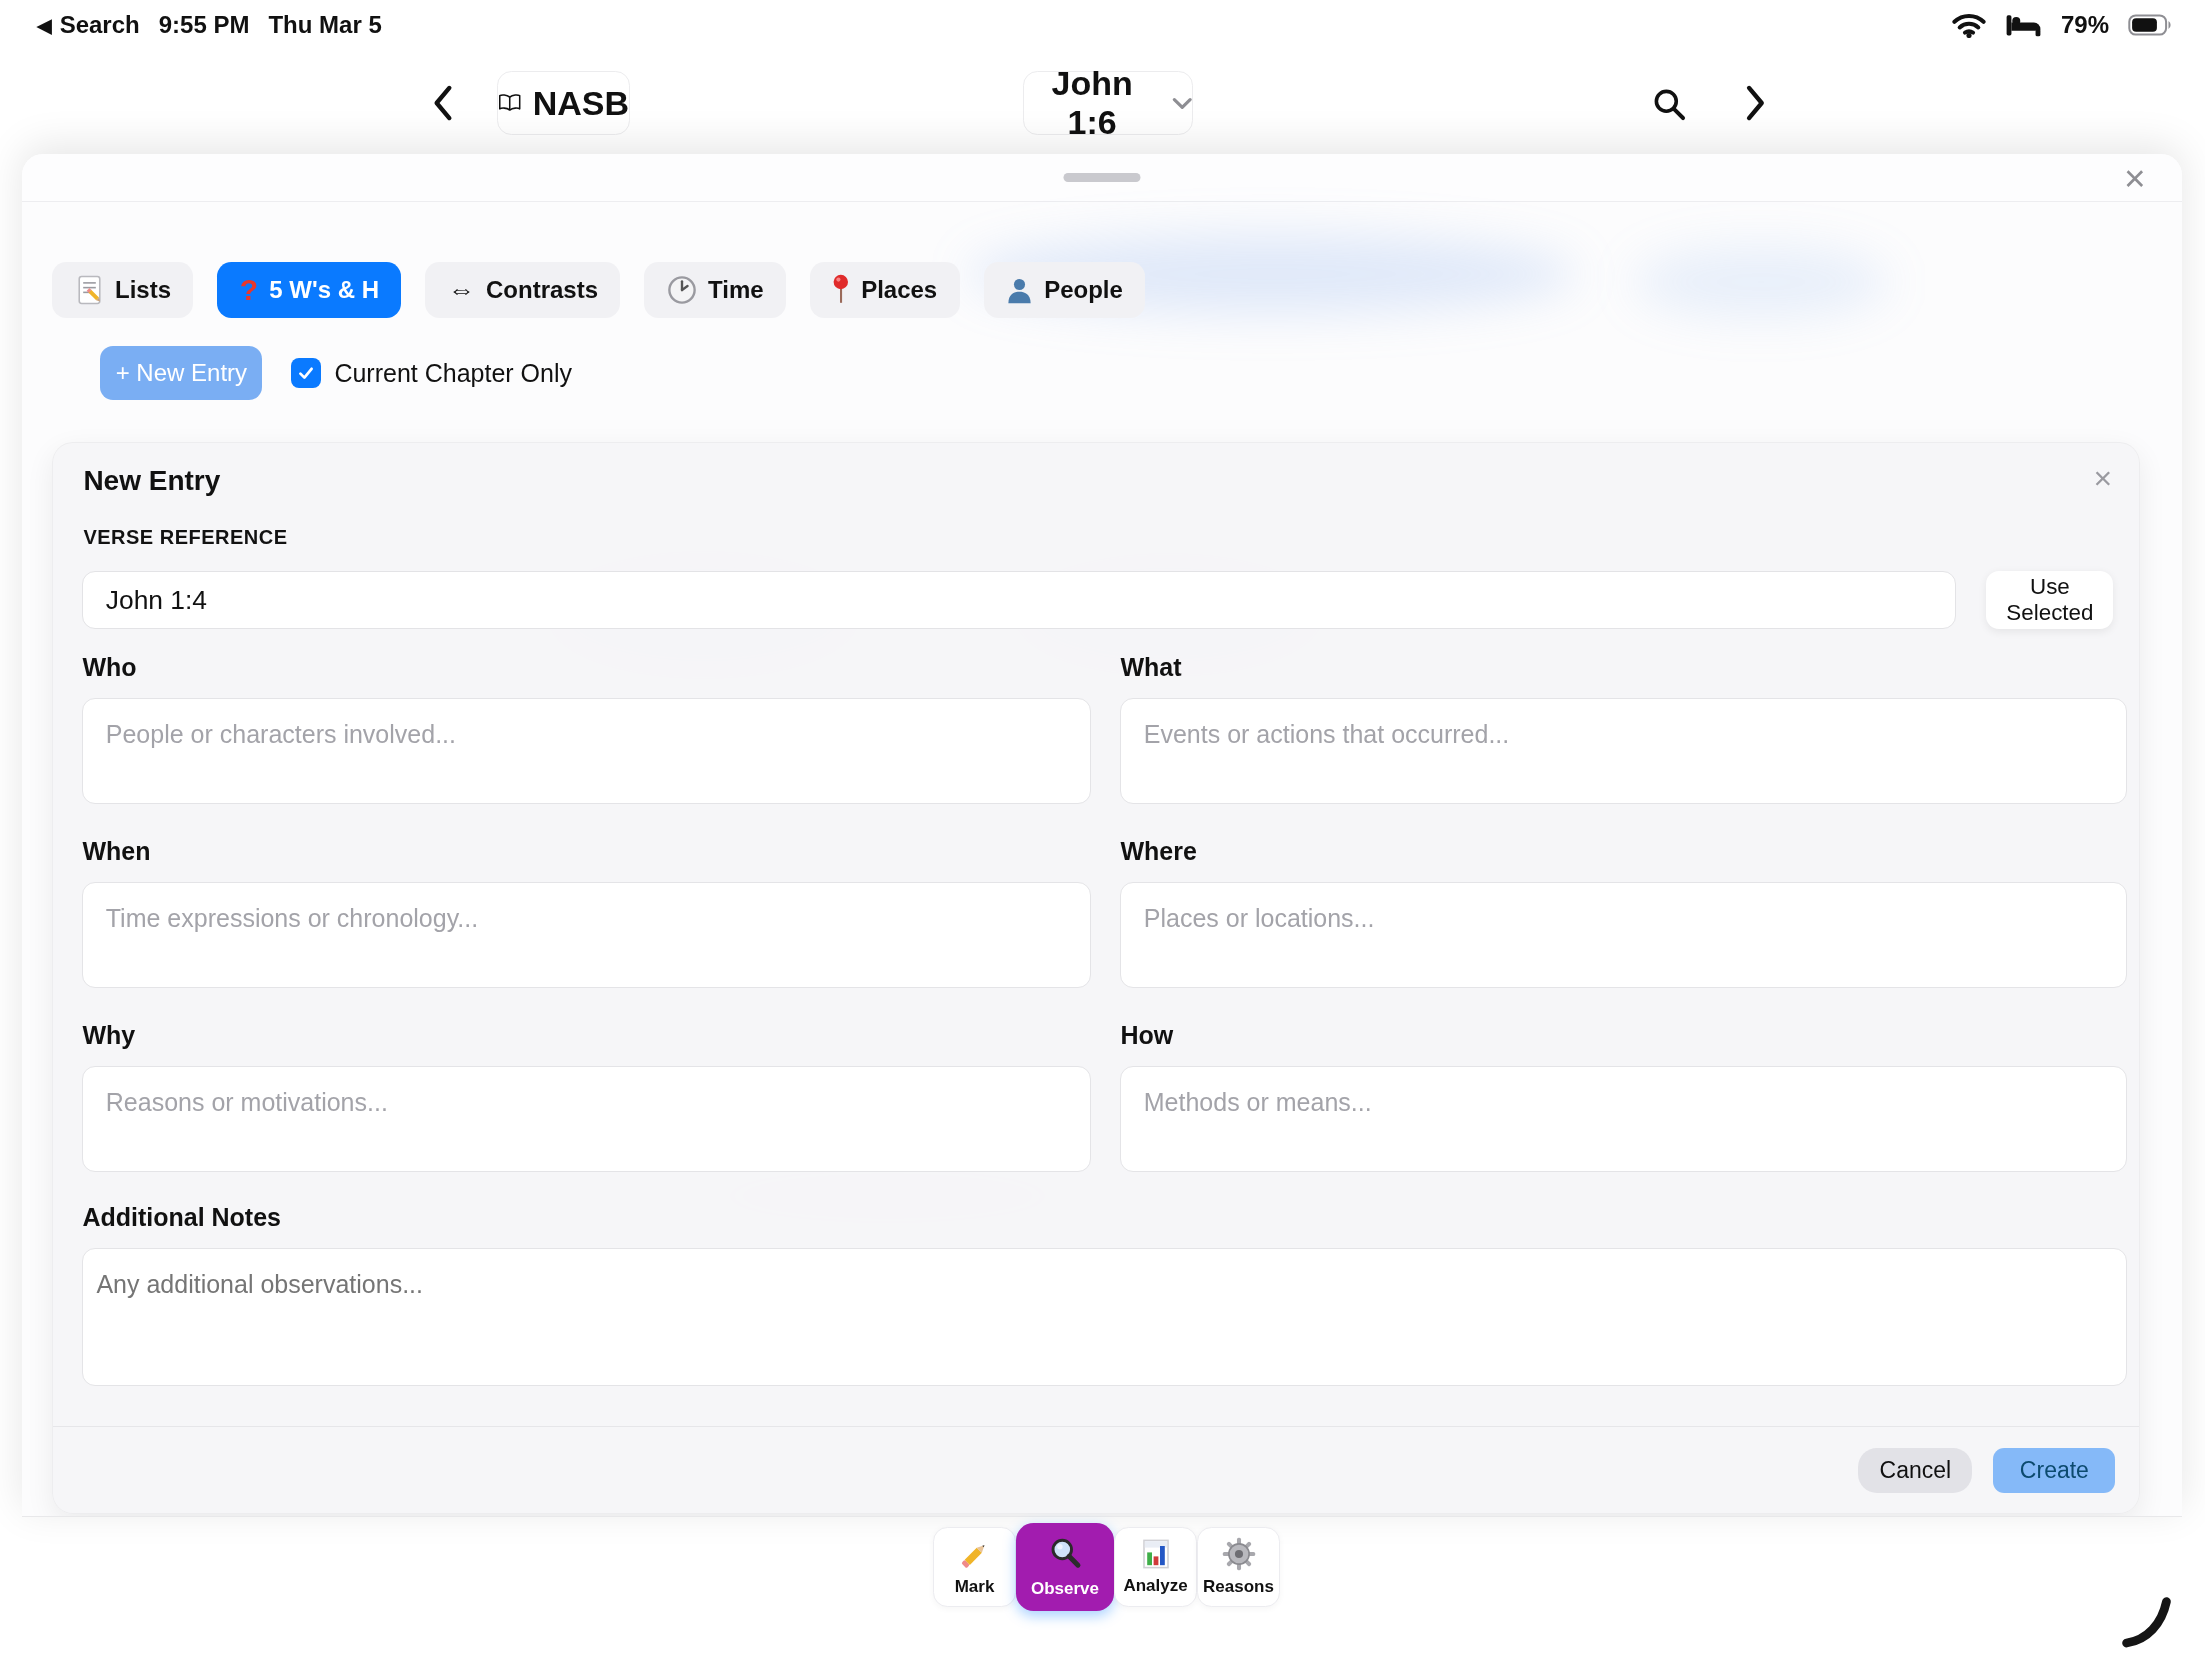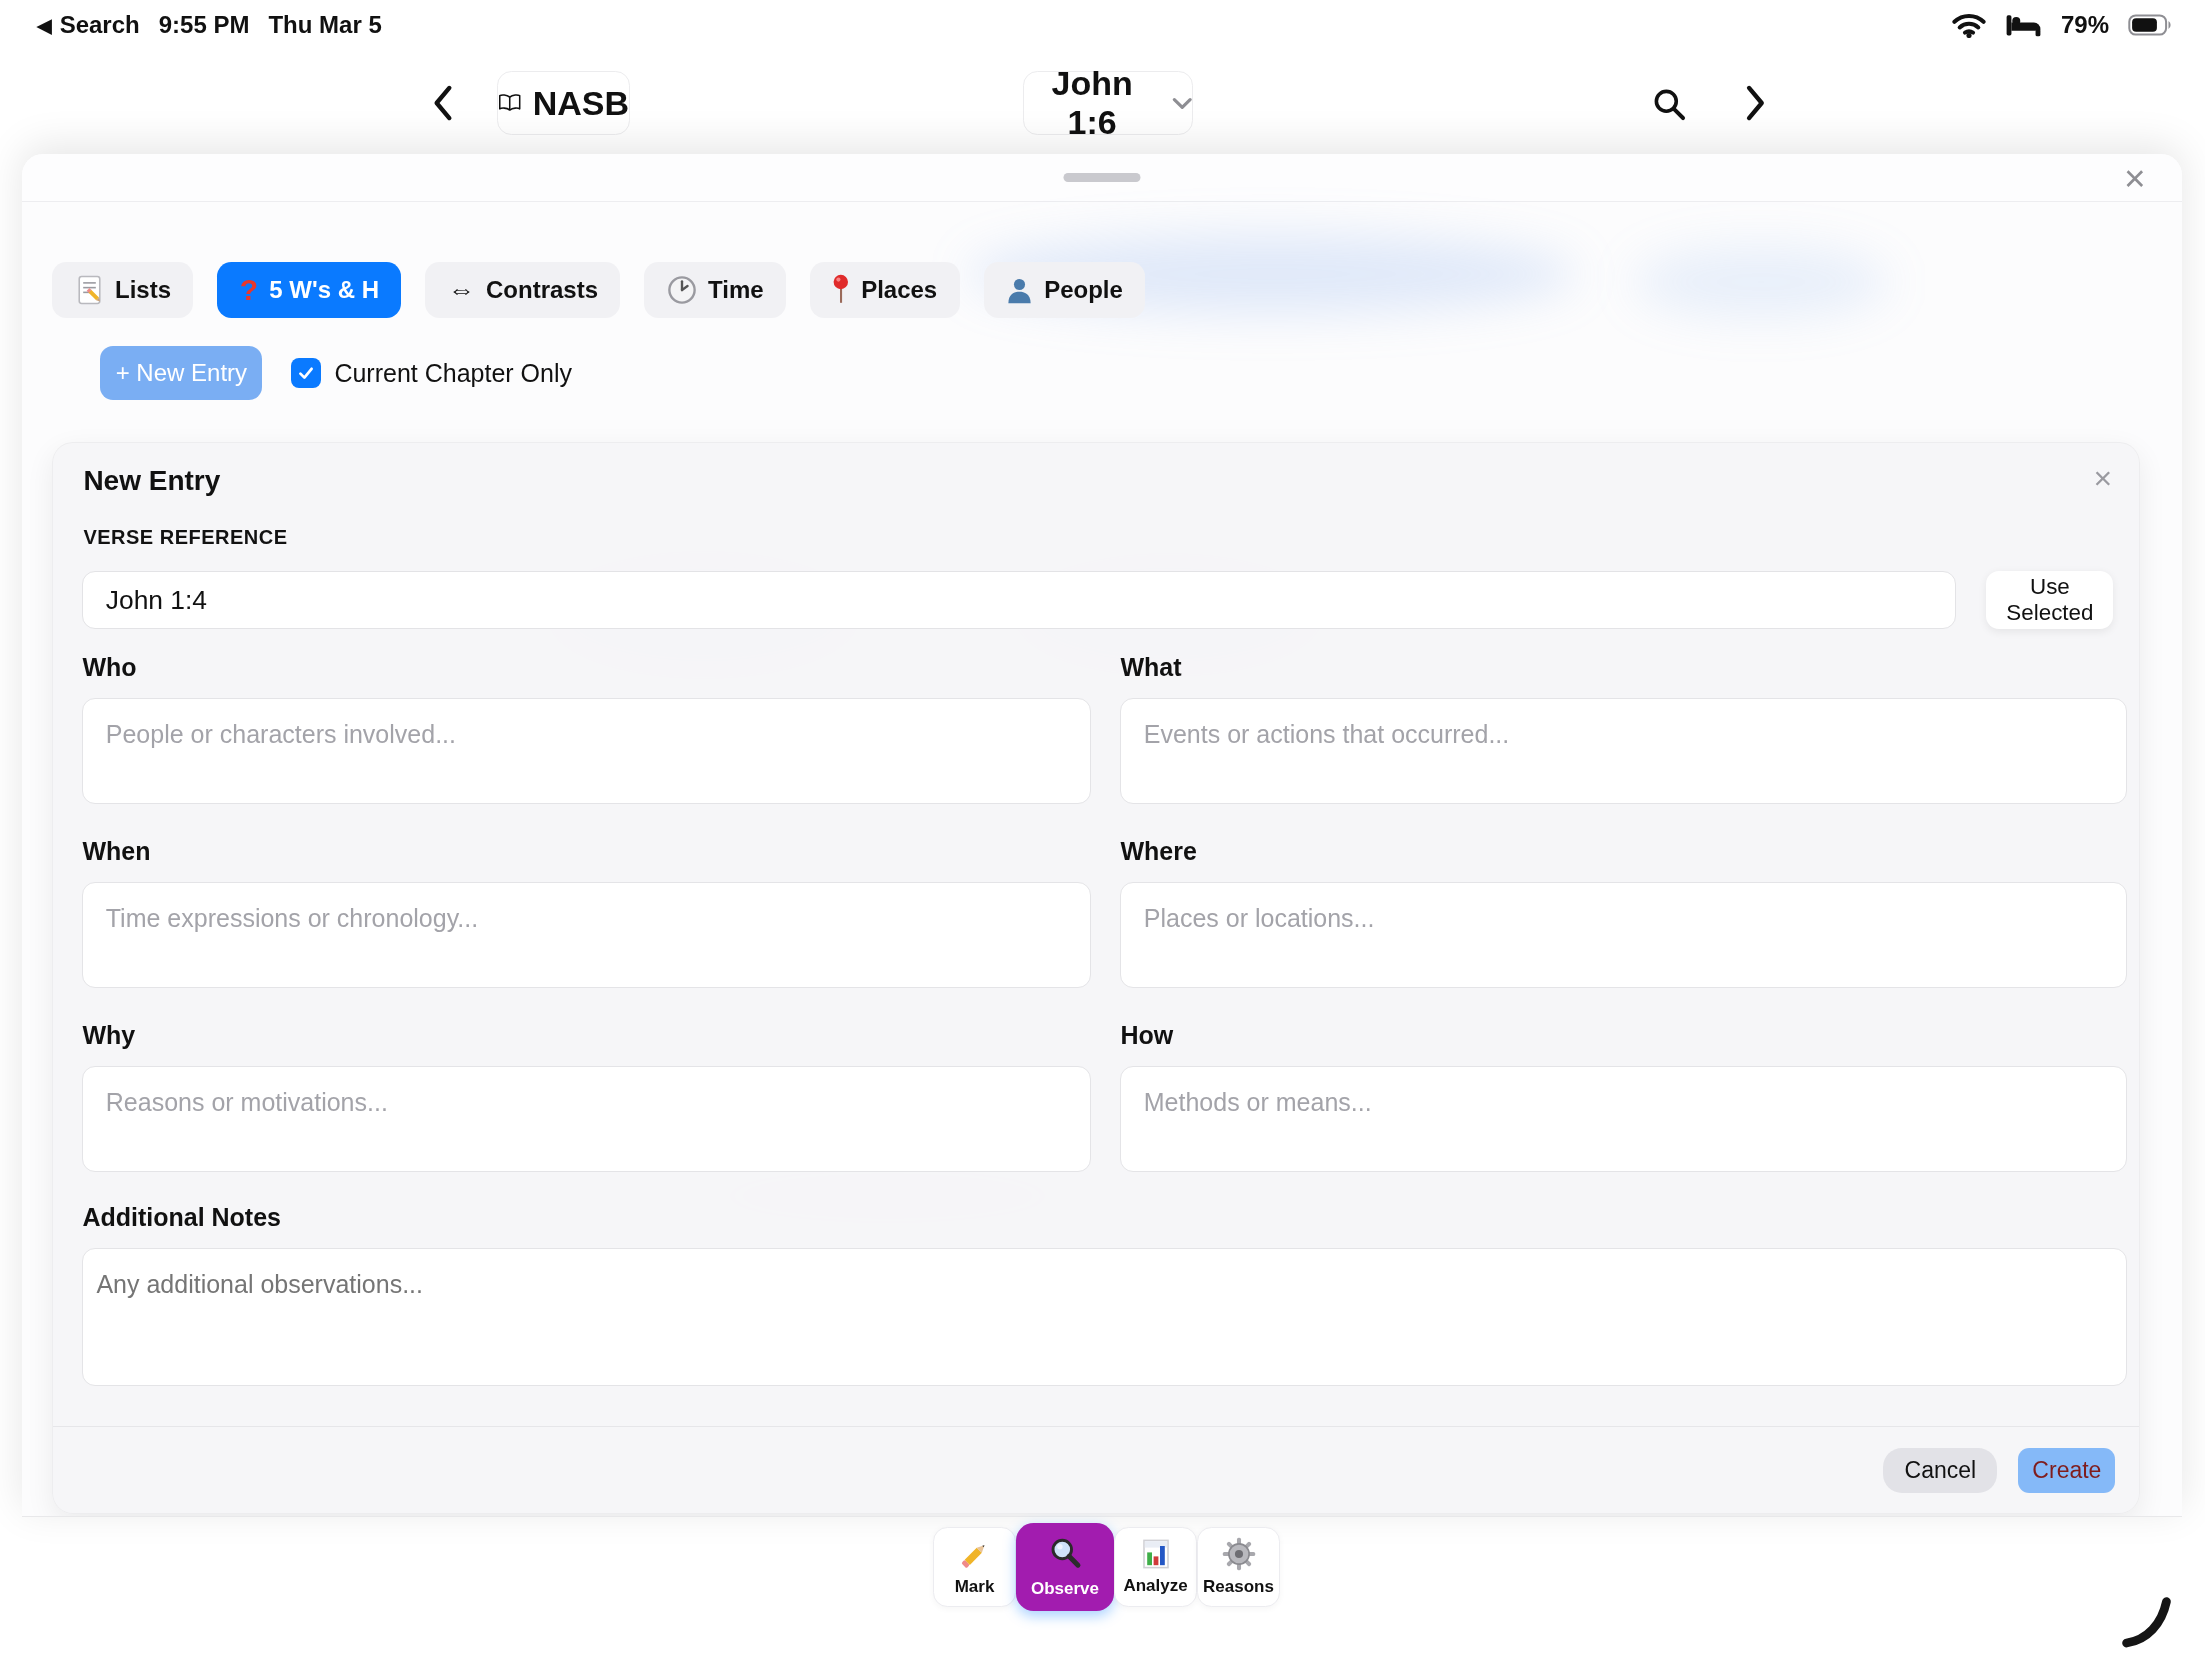--- a/index.html
+++ b/index.html
@@ -48,21 +48,21 @@
   .use-selected { position:absolute; left:1933px; top:128px; width:127px; height:58px; background:#fff; border:none; border-radius:13px; font-size:22.4px; color:#111; font-family:inherit; box-shadow:0 2.4px 8px rgba(0,0,0,0.07); }
   .fgrid { position:absolute; left:29px; top:210px; width:2045px; display:grid; grid-template-columns:1009px 1007px; column-gap:29px; row-gap:0; }
   .fcell { margin-bottom:30px; }
   .flabel { font-size:25px; font-weight:600; margin-bottom:16px; display:block; }
   .farea { width:100%; height:106px; background:#fff; border:1.6px solid #e4e4e7; border-radius:13px; resize:none; font-size:25px; font-family:inherit; color:#111; padding:21px 22.4px; }
   .farea::placeholder, .verse-input::placeholder { color:#a3a3a9; }
   .notes-wrap { position:absolute; left:29px; top:760px; width:2045px; }
   .notes-area { width:100%; height:138px; background:#fff; border:1.6px solid #e4e4e7; border-radius:13px; resize:none; font-size:25px; font-family:inherit; color:#111; padding:21px 13px; }
   .card-footer { position:absolute; left:0; bottom:0; width:100%; height:87px; border-top:1.6px solid #e6e6e9; display:flex; align-items:center; justify-content:flex-end; gap:21px; padding-right:24px; }
   .btn-cancel { width:114px; height:45px; border:none; border-radius:19px; background:#e2e2e7; color:#111; font-size:23px; font-family:inherit; }
-  .btn-create { width:97px; height:45px; border:none; border-radius:11.2px; background:#85b9f8; color:#7f1d1d; font-size:23px; font-family:inherit; }
+  .btn-create { width:122px; height:45px; border:none; border-radius:11.2px; background:#85b9f8; color:#0c4a6e; font-size:23px; font-family:inherit; }
   
   .toolbar { position:absolute; left:4px; top:1523px; width:100%; display:flex; justify-content:center; align-items:center; }
   .tool-btn { width:83px; height:80px; background:#fff; border:1.6px solid #ececf0; border-radius:14.4px; display:flex; flex-direction:column; align-items:center; justify-content:center; gap:6.4px; font-family:inherit; box-shadow:0 1.6px 6.4px rgba(0,0,0,0.04); }
   .tool-btn .tlabel { font-size:17px; font-weight:600; color:#111; }
   .tool-btn.active { width:98px; height:88px; background:#a21caf; border:none; border-radius:17.6px; box-shadow:0 4.8px 13px rgba(10,124,255,0.35); }
   .tool-btn.active .tlabel { color:#fff; }
   .corner-swoosh { position:absolute; right:21px; bottom:3.2px; }
 </style>
 </head>
 <body>

